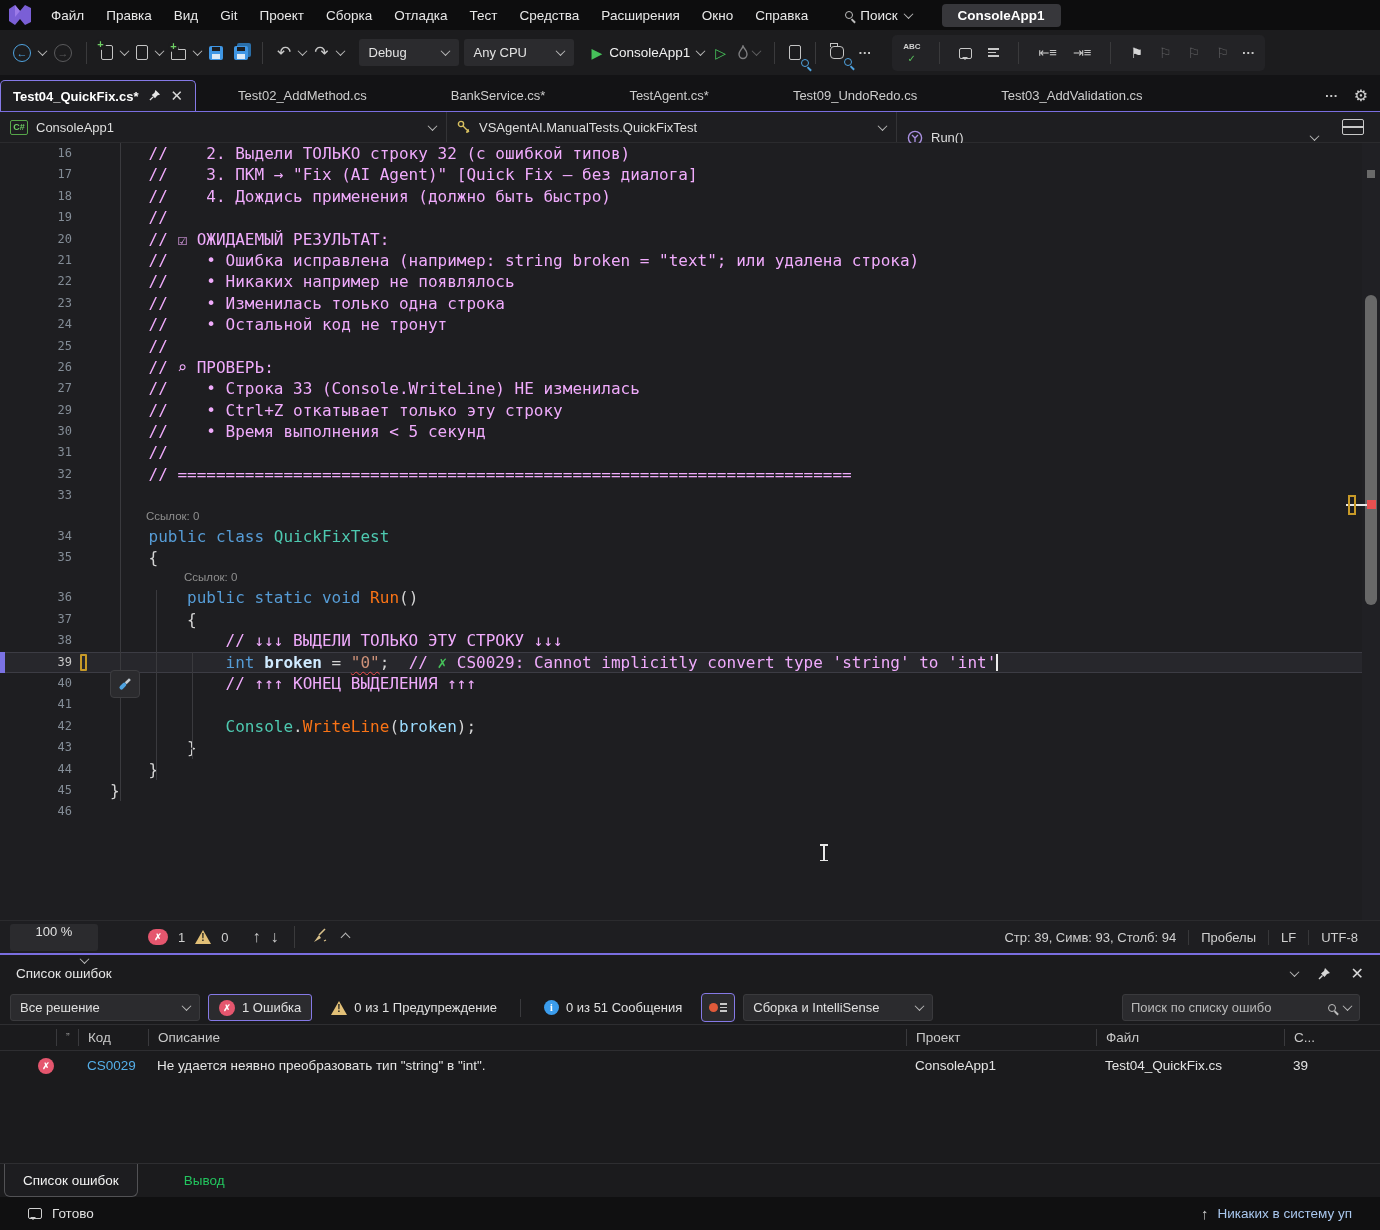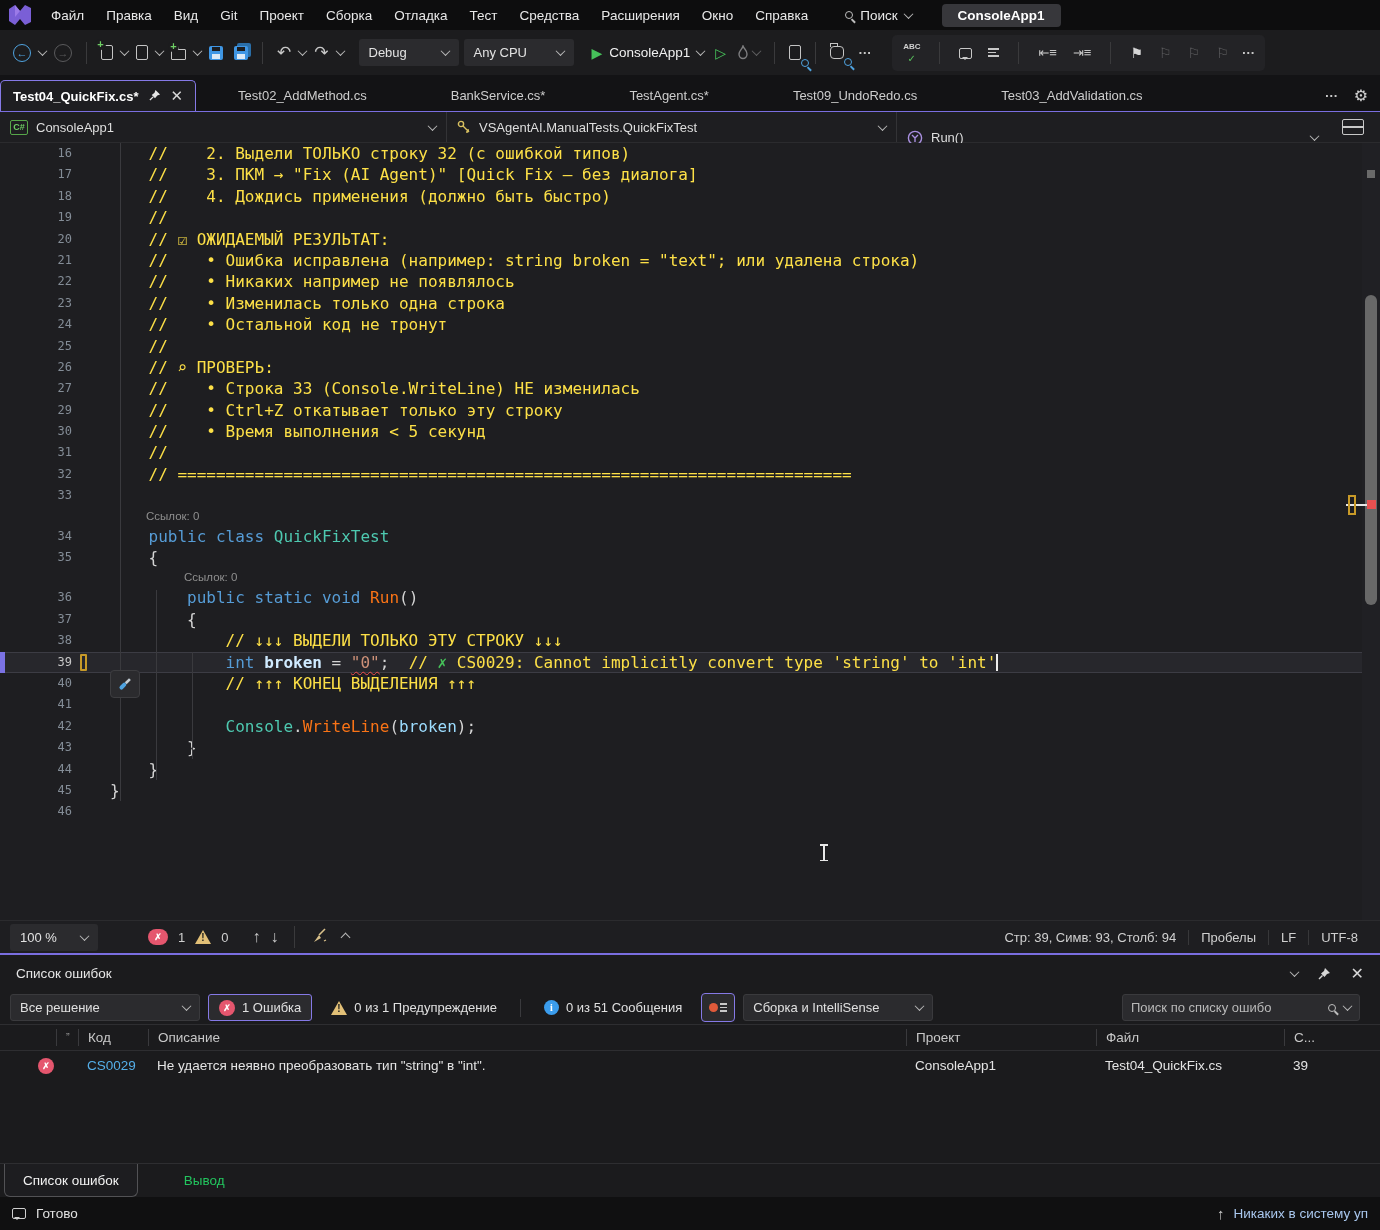--- a/index.html
+++ b/index.html
@@ -71,21 +71,21 @@
   
   .editor { position:relative; height:777px; background:#1e1e21; flex:none; overflow:hidden; }
   .code-row { display:flex; height:21.4px; line-height:21.4px; font-family:"DejaVu Sans Mono", monospace; font-size:16px; white-space:pre; position:relative; }
   .gutter { width:78px; flex:none; text-align:right; color:#848d97; font-size:12px; padding-right:6px; }
   .gmargin { width:32px; flex:none; }
   .code-row.hl { background:#27272c; box-shadow:inset 0 1px 0 #3c3c44, inset 0 -1px 0 #3c3c44; }
   .code-row.hl .gutter { color:#c8c8c8; }
   .selbar { position:absolute; left:0; top:0; bottom:0; width:5px; background:#7b72e4; }
   .savemark { position:absolute; left:80px; top:2px; width:7px; height:17px; border:2px solid #c89a28; border-radius:1px; }
   .lens-row { height:19px; line-height:19px; font-size:11.5px; color:#8f8f8f; font-family:"Liberation Sans",sans-serif; }
-  .tk-c { color:#fde047; } .tk-cx { color:#46c25a; font-weight:bold; }
+  .tk-c { color:#f0abfc; } .tk-cx { color:#46c25a; font-weight:bold; }
   .tk-k { color:#569cd6; } .tk-t { color:#4ec9b0; } .tk-m { color:#f97316; }
   .tk-v { color:#9cdcfe; } .tk-vb { color:#cfeaff; font-weight:bold; }
   .tk-sq { color:#ce9178; text-decoration:underline wavy #f14c4c 1px; text-underline-offset:3px; }
   .tk-pl { color:#d4d4d4; }
   .caret { display:inline-block; width:2px; height:17px; background:#ececec; vertical-align:-3px; }
   .iguide { position:absolute; width:1px; background:#3a3a3e; }
   .qa-box { position:absolute; left:110px; width:30px; height:28px; background:#2b2b2e; border:1px solid #3d3d40; border-radius:4px; display:flex; align-items:center; justify-content:center; }
   .sb-track { position:absolute; right:0; top:0; width:18px; height:100%; background:#202024; }
   .sb-thumb { position:absolute; right:3px; width:12px; border-radius:6px; background:#686868; }
   .sb-mark { position:absolute; }
@@ -127,21 +127,21 @@
   .thead > div:first-child { border-left:none; }
   .trow { height:29px; color:#e4e4e4; font-size:13.5px; }
   .trow > div { padding-left:9px; overflow:hidden; white-space:nowrap; }
   .trow .code { color:#54aee8; }
   .rowicon { display:flex; justify-content:flex-end; padding-right:2px; }
   
   .ptabs { height:34px; background:#1b1b1d; border-top:1px solid #2e2e31; display:flex; align-items:stretch; padding-left:4px; gap:28px; flex:none; }
   .ptab { display:flex; align-items:center; padding:0 18px; font-size:13.5px; color:#22c55e; }
   .ptab.active { border:1px solid #525255; border-top:none; border-radius:0 0 6px 6px; background:#1d1d20; color:#f2f2f2; }
   
-  .statusbar { height:33px; background:#101011; display:flex; align-items:center; padding:0 12px; gap:10px; font-size:13.5px; color:#e0e0e0; flex:none; }
+  .statusbar { height:33px; background:#101011; display:flex; align-items:center; padding:0 28px; gap:10px; font-size:13.5px; color:#e0e0e0; flex:none; }
   .bubble { width:14px; height:11px; border:1.5px solid #cfcfcf; border-radius:2px; position:relative; }
   .bubble::after { content:""; position:absolute; left:1px; bottom:-5px; border:3px solid transparent; border-top-color:#cfcfcf; }
   .sb-right { margin-left:auto; display:flex; align-items:center; gap:9px; white-space:nowrap; overflow:hidden; }
   .sb-right .txt { color:#a9c7ee; }
   .sb-right .up { color:#c8c8c8; font-size:15px; }
 </style>
 </head>
 <body>
 
 <div class="titlebar">
@@ -396,21 +396,21 @@
   </div>
   <div class="sb-mark" style="right:5px; top:27px; width:8px; height:8px; background:#6a6a6a;"></div>
   <div class="sb-mark" style="right:4px; left:auto; top:361px; width:30px; height:2px; background:#e8e8e8;"></div>
   <div class="sb-mark" style="right:24px; top:352px; width:8px; height:20px; border:2px solid #c89a28;"></div>
   <div class="sb-mark" style="right:4px; top:357px; width:9px; height:9px; background:#e85050;"></div>
 
   <div class="mouse-ibeam" style="left:823px; top:702px;"></div>
 </div>
 
 <div class="estatus">
-  <span class="dd" style="width:88px;">
+  <span class="dd" style="width:88px;flex-direction:column;">
     <span>100 %</span>
     <span class="chev" style="margin-left:auto"></span>
   </span>
   <span style="width:30px;"></span>
   <span class="err-pill">✗</span>
   <span>1</span>
   <span class="warn-tri"></span>
   <span>0</span>
   <span style="color:#c8c8c8;font-size:16px;margin-left:14px;">↑</span>
   <span style="color:#c8c8c8;font-size:16px;">↓</span>

